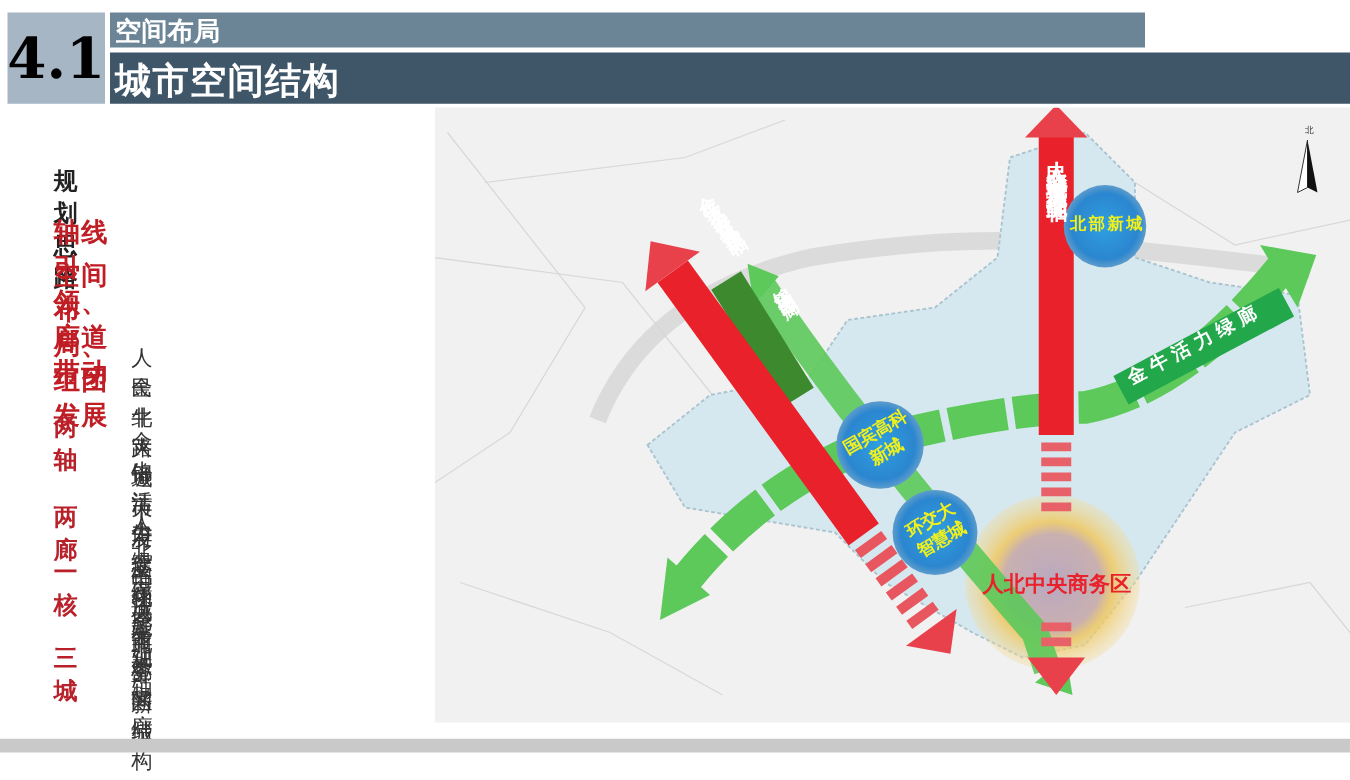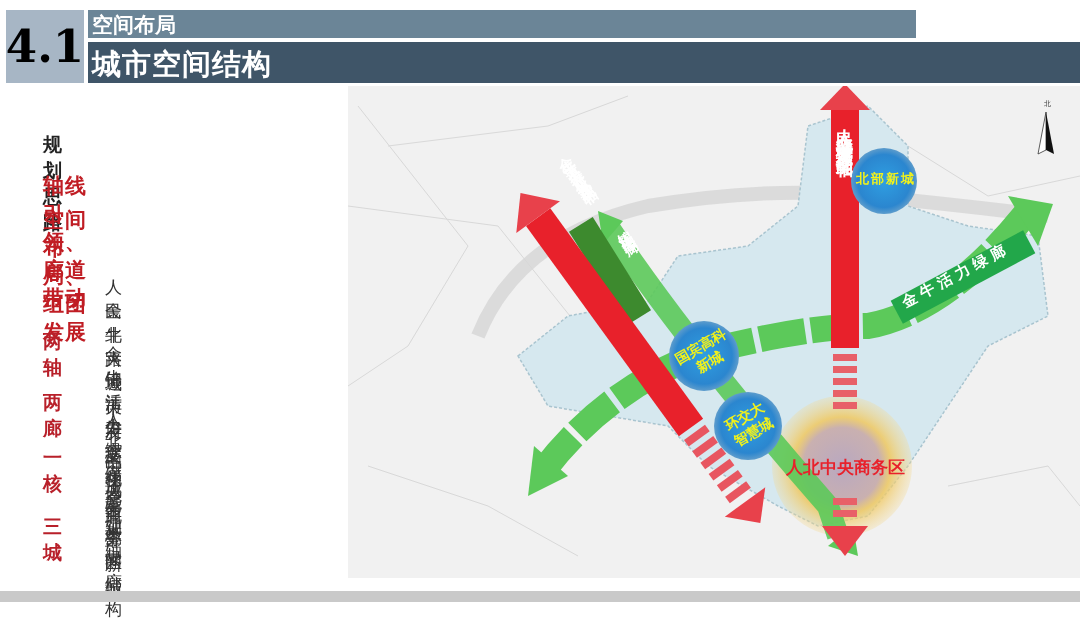--- a/index.html
+++ b/index.html
@@ -33,21 +33,21 @@
 
 <div class="left">
   <div class="sec-label">规划思路</div>
   <div class="slogan" style="top:172px">轴线引领、廊道带动</div>
   <div class="slogan" style="top:206px">空间布局、组团发展</div>
 
   <div class="item-key" style="top:289px">两轴</div>
   <div class="item-val" style="top:275px">人民北路城市发展功能轴</div>
   <div class="item-val" style="top:299px">金牛大道天府文化景观轴</div>
 
-  <div class="item-key" style="top:350px">两廊</div>
+  <div class="item-key" style="top:361px">两廊</div>
   <div class="item-val" style="top:342px">金牛活力绿廊</div>
   <div class="item-val" style="top:367px">锦江生态绿廊</div>
 
   <div class="item-key" style="top:405px">一核</div>
   <div class="item-val" style="top:406px">人北中央商务区</div>
 
   <div class="item-key" style="top:474px">三城</div>
   <div class="item-val" style="top:450px">锦江生态绿廊</div>
   <div class="item-val" style="top:477px">城市空间结构</div>
   <div class="item-val" style="top:504px">北部新城</div>

